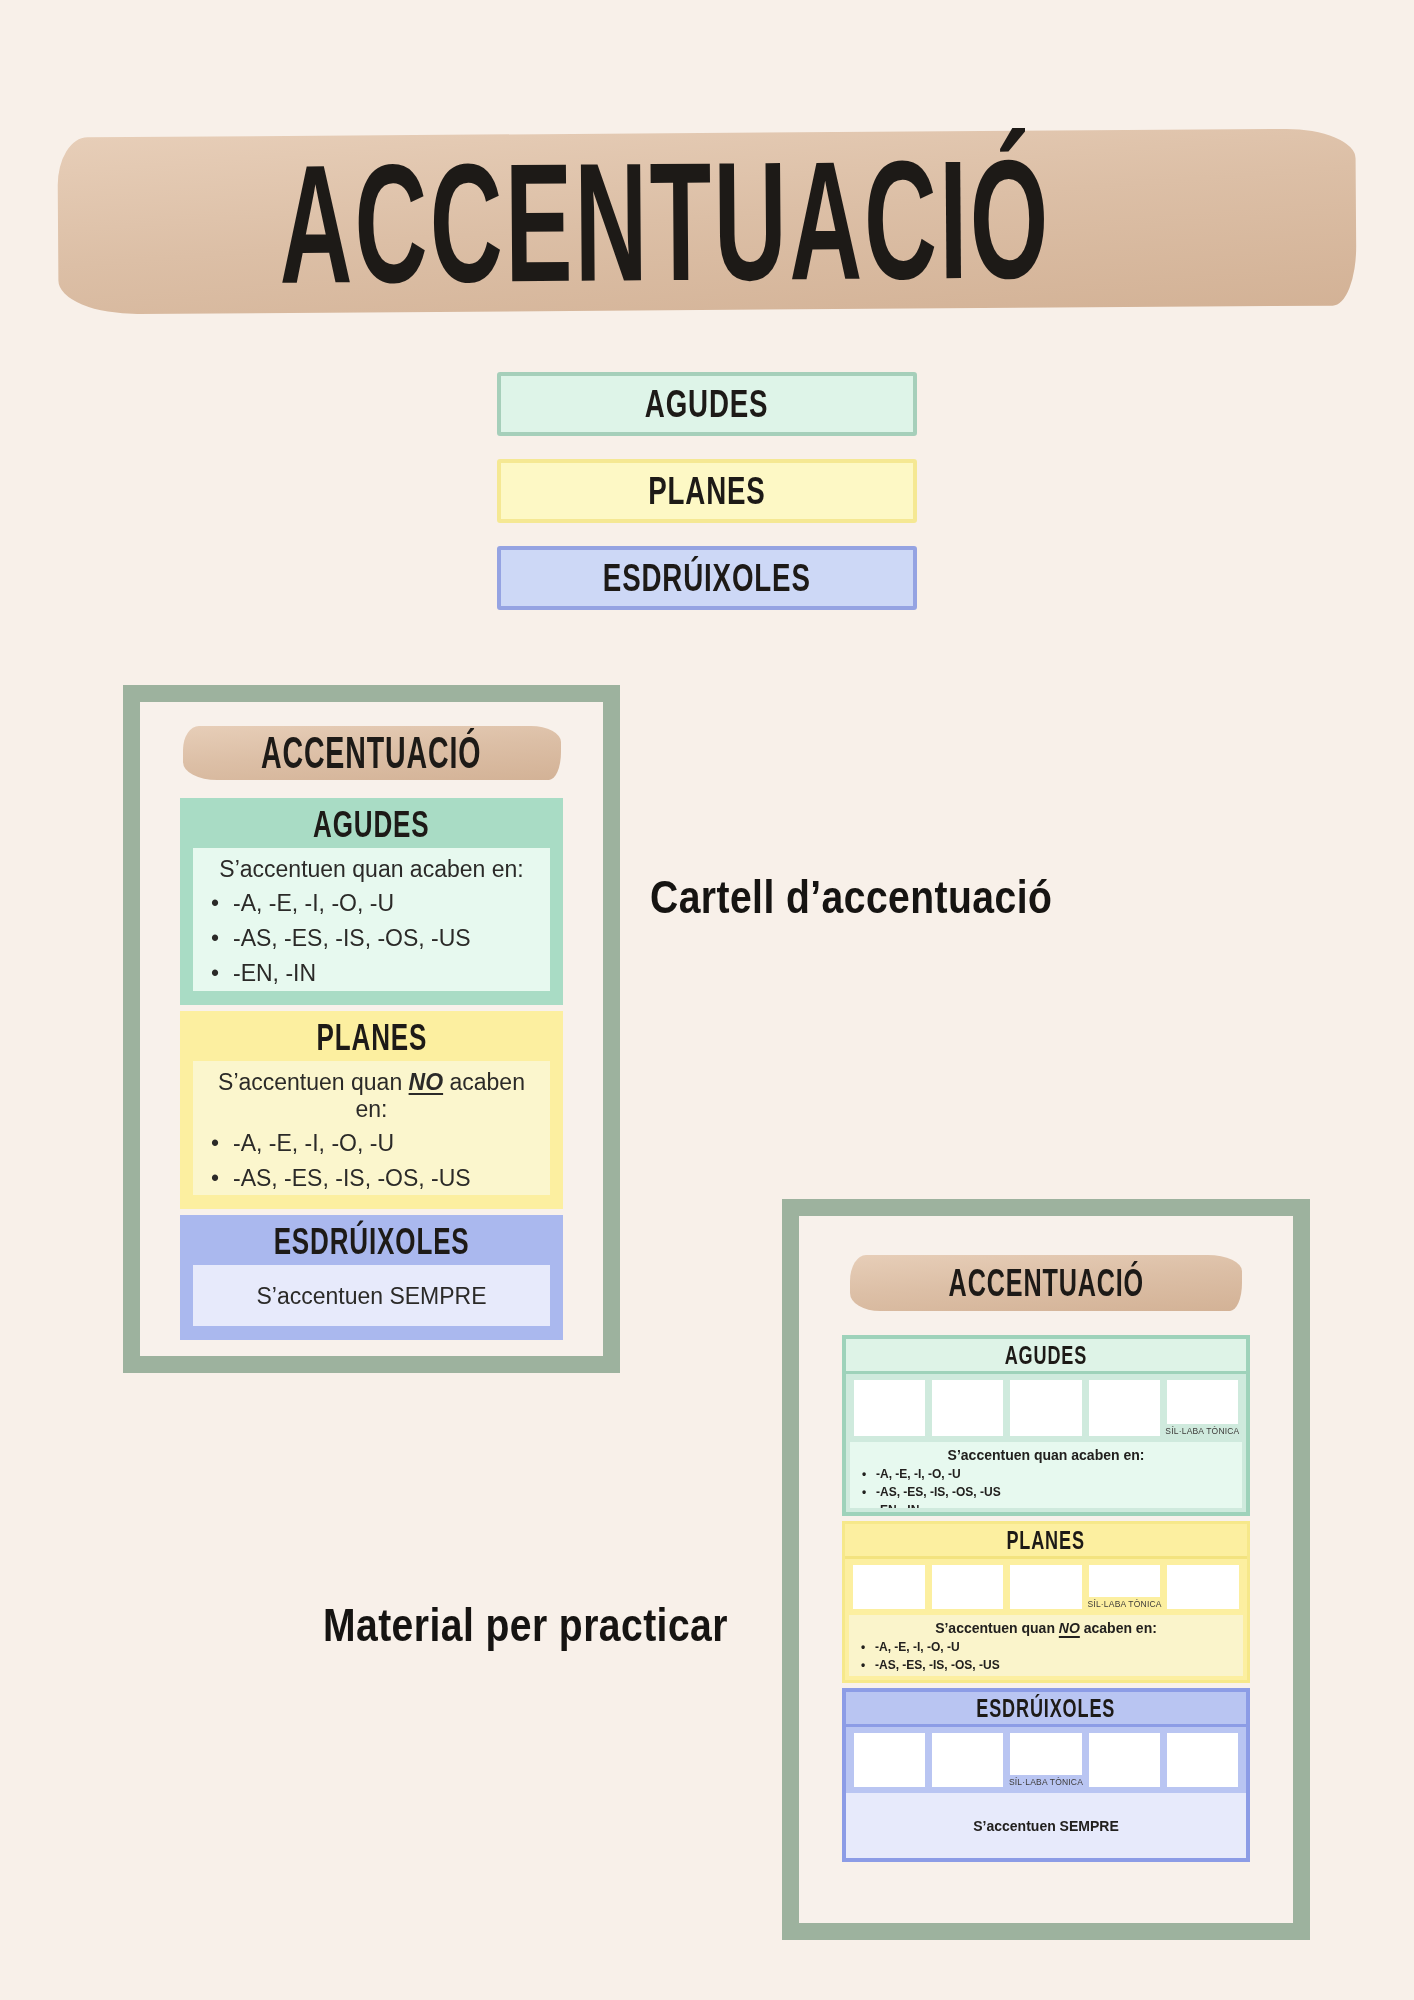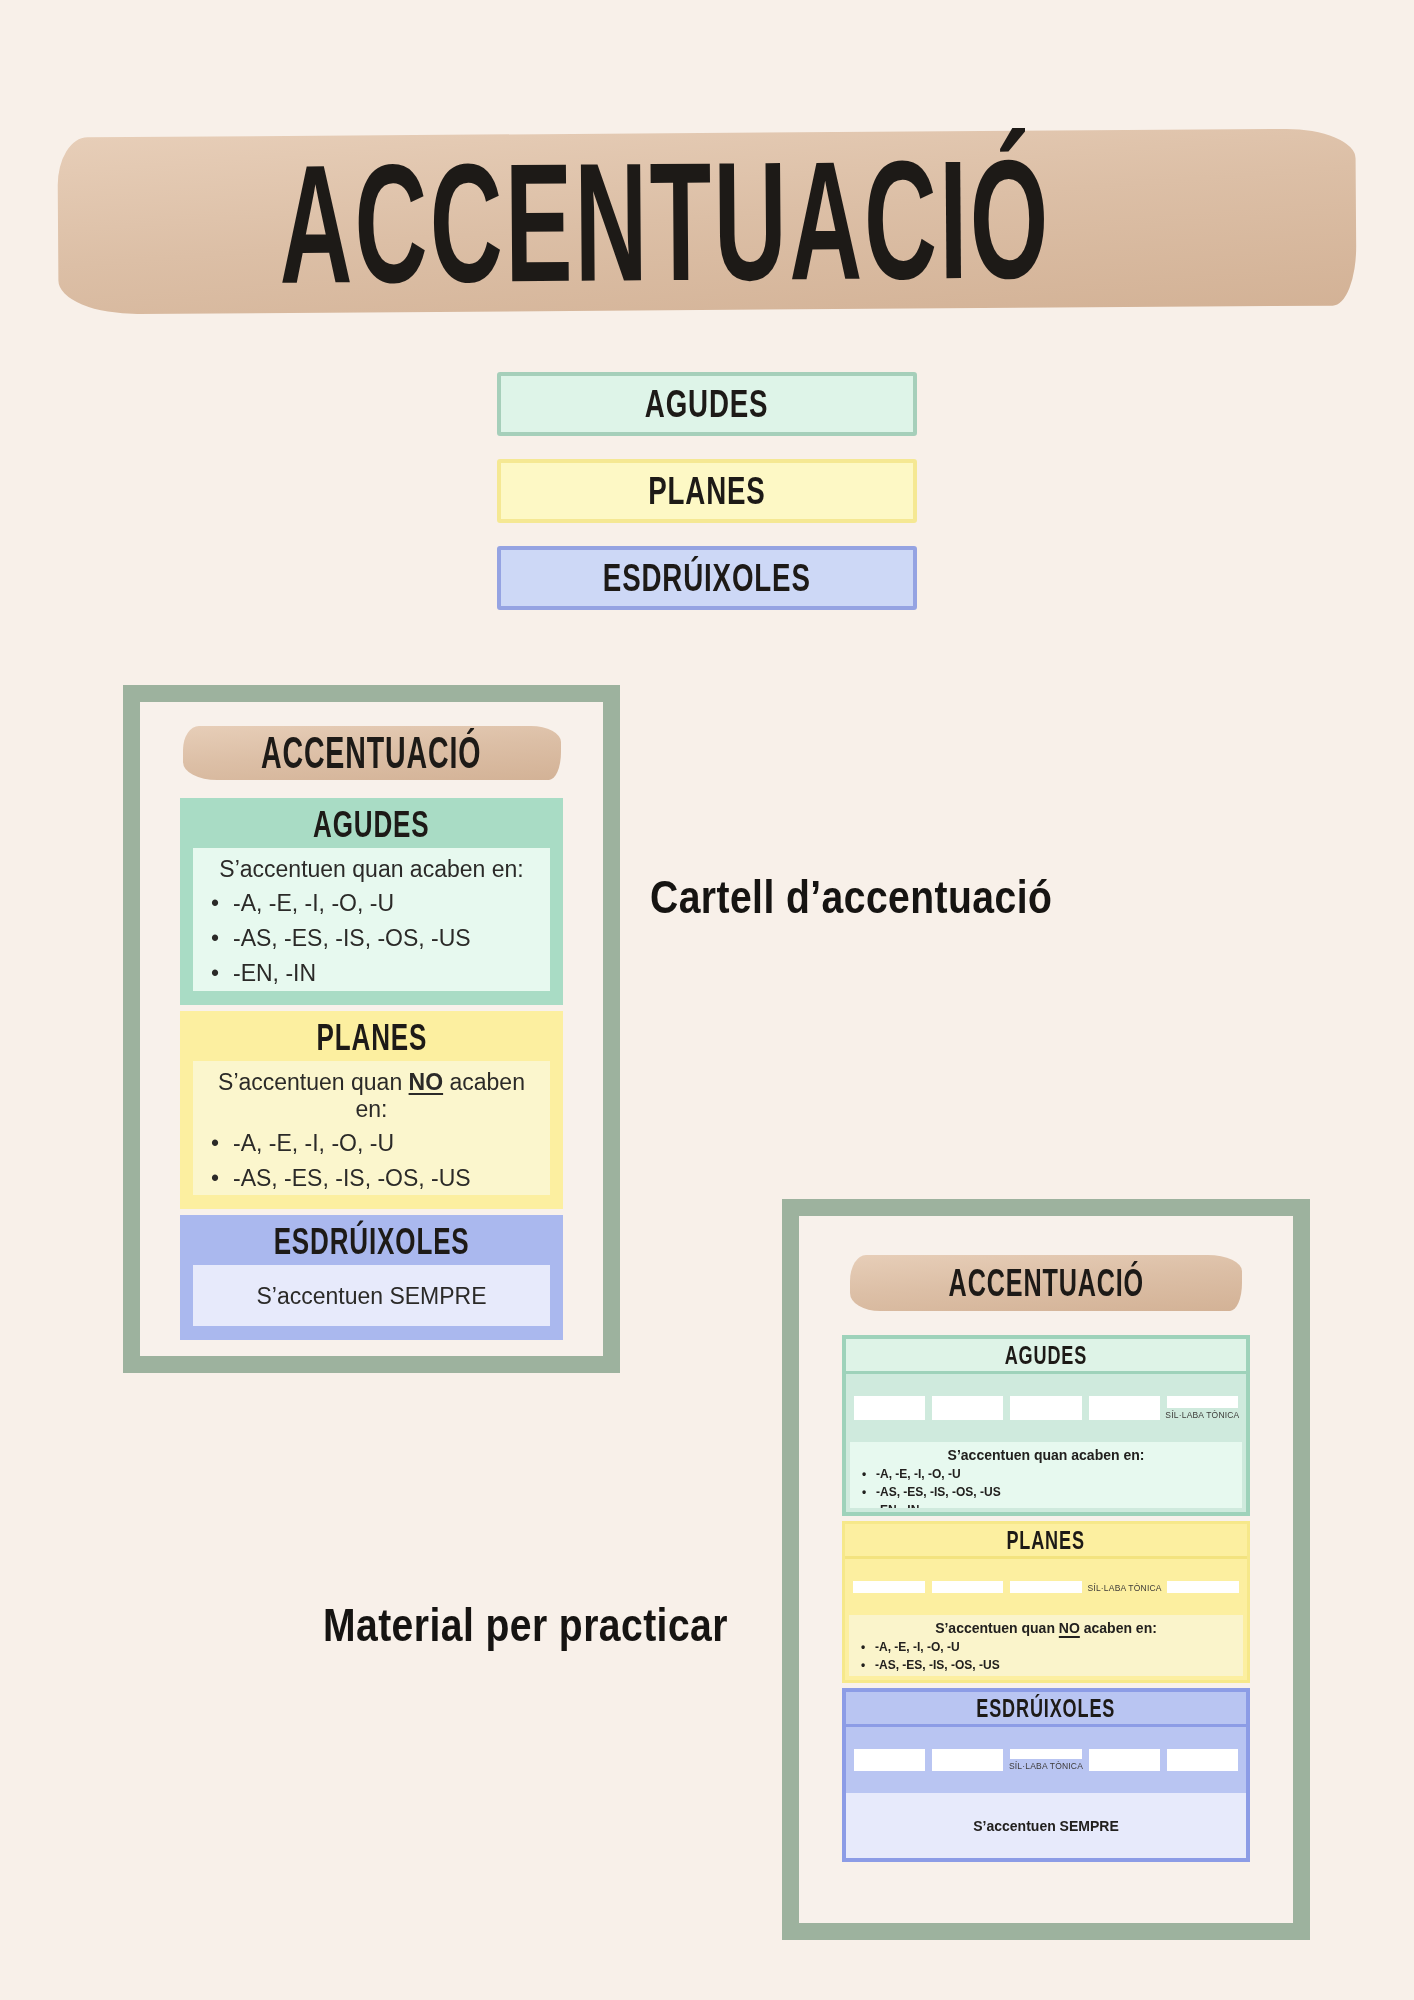--- a/index.html
+++ b/index.html
@@ -49,35 +49,35 @@
   .lsec{box-sizing:border-box;margin-bottom:6px;display:flex;flex-direction:column;}
   .lsec-mint{height:207px;background:var(--mint,#a9dcc5);}
   .lsec-yellow{height:198px;background:var(--yellow,#fcefa0);}
   .lsec-peri{height:125px;background:var(--peri,#aab8ee);}
   .lsec-head{text-align:center;padding:9px 0 5px;}
   .lsec-body{flex:1;margin:0 13px 14px;padding:8px 14px 6px;box-sizing:border-box;overflow:hidden;}
   .lsec-mint .lsec-body{background:var(--mint-light,#e7f9ef);}
   .lsec-yellow .lsec-body{background:var(--yellow-light,#fbf6cd);}
   .lsec-peri .lsec-body{background:var(--peri-light,#e7eafb);display:flex;align-items:center;justify-content:center;}
   .intro{font-size:23px;text-align:center;margin-bottom:3px;color:#2b2a28;}
-  .em{font-weight:700;text-decoration:underline;text-underline-offset:3px;text-decoration-thickness:2px;}
+  .em{font-weight:700;text-decoration:underline;text-underline-offset:3px;text-decoration-thickness:2px;font-style:italic;}
   .bi{font-size:23px;line-height:35px;color:#2b2a28;position:relative;padding-left:26px;}
   .bi::before{content:"•";position:absolute;left:4px;}
   .lnote{font-size:23px;color:#2b2a28;text-align:center;}
 
   
   .psec{box-sizing:border-box;margin-bottom:5px;display:flex;flex-direction:column;}
   .psec-mint{height:181px;background:#cfeadd;border:4px solid var(--mint-line,#9ed2ba);}
   .psec-yellow{height:162px;background:var(--yellow,#fbee9c);border:3px solid #f6e88a;}
   .psec-peri{height:174px;background:#b9c5f2;border:4px solid var(--peri-line,#8c9ce6);}
   .psec-head{text-align:center;padding:5px 0 3px;}
   .psec-mint .psec-head{border-bottom:3px solid var(--mint-line,#9ed2ba);background:#def3e7;}
   .psec-yellow .psec-head{border-bottom:3px solid #f3e37f;}
   .psec-peri .psec-head{border-bottom:3px solid var(--peri-line,#8c9ce6);background:#b9c5f2;}
-  .cells{display:flex;gap:7px;padding:22px 8px;box-sizing:border-box;}
+  .cells{display:flex;gap:7px;padding:6px 8px;box-sizing:border-box;}
   .cells-mint{height:68px;}
   .cells-yellow{height:56px;}
   .cells-peri{height:66px;}
   .cell{flex:1;display:flex;flex-direction:column;min-width:0;}
   .cell .box{background:#ffffff;flex:1;}
   .cell .cap{font-size:8.5px;letter-spacing:0.2px;color:#3c3a38;text-align:center;
              white-space:nowrap;margin:2px -8px 0;}
   .pnote{flex:1;margin:0 4px 4px;padding:5px 10px 0;box-sizing:border-box;overflow:hidden;}
   .psec-mint .pnote{background:var(--mint-light,#eaf9f0);}
   .psec-yellow .pnote{background:#faf4cb;}

